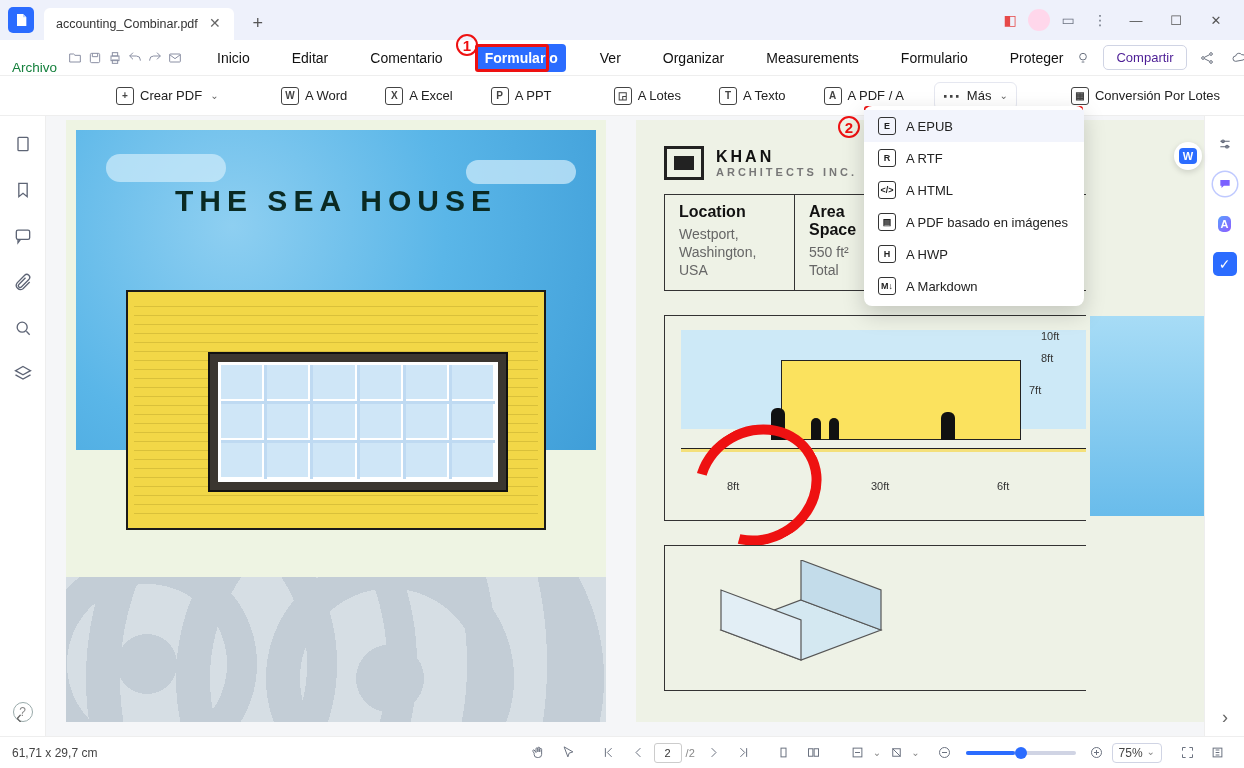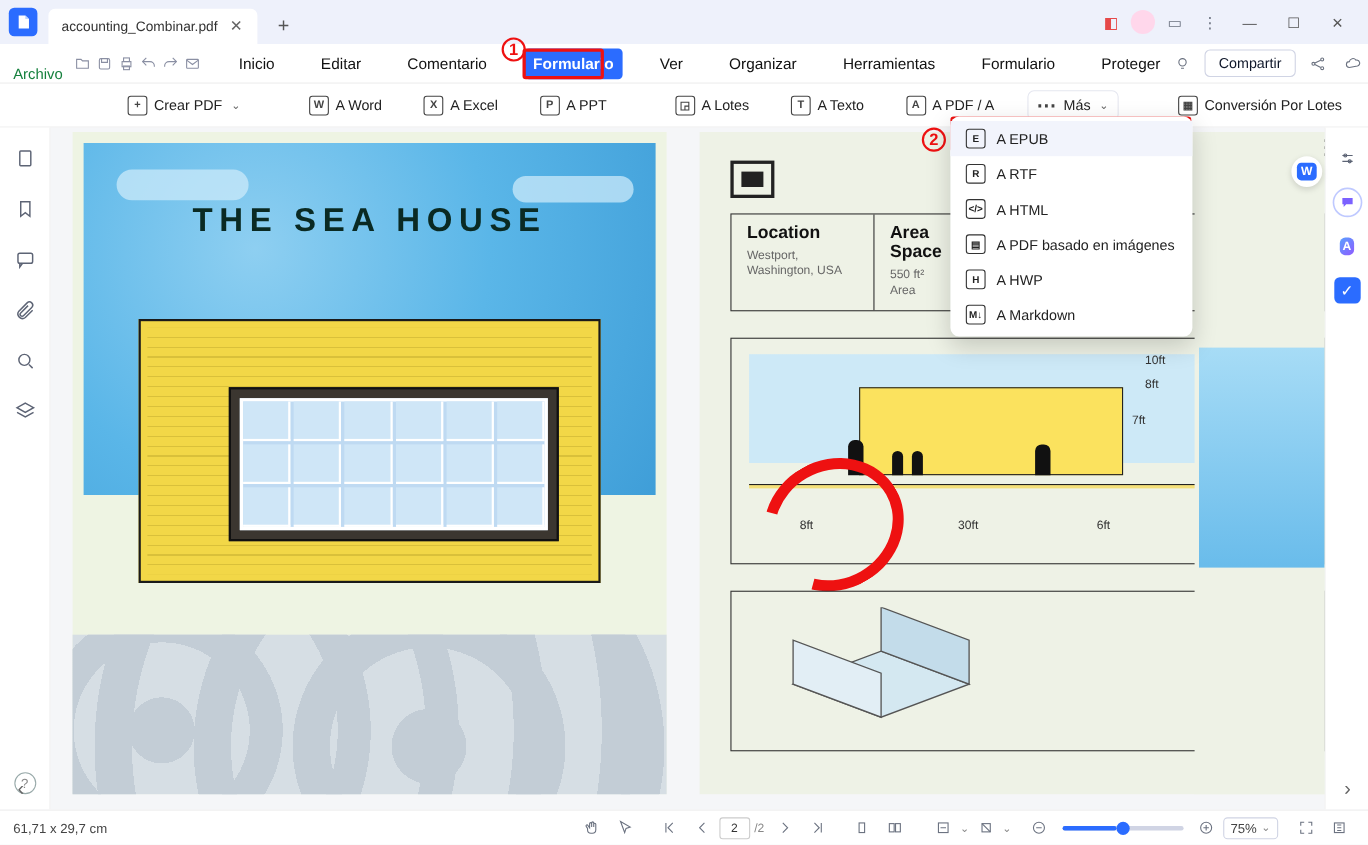--- a/index.html
+++ b/index.html
@@ -20,21 +20,21 @@
 
   
   .menubar { height: 36px; background: #fff; display: flex; align-items: center; padding: 0 10px; border-bottom: 1px solid #eee; position:relative; }
   .file-lbl { font-size: 13.5px; color:#15803d; padding:0 8px 0 2px;margin-top:20px;}
   .qa-icon { width:26px; height:26px; display:flex;align-items:center;justify-content:center;color:#8a8fa3; margin: 0 2px; }
   .qa-icon svg{width:16px;height:16px;stroke:#8a8fa3;fill:none;stroke-width:1.5}
   .menu-tabs { display:flex; gap: 26px; margin-left: 24px; font-size: 14px; color:#111; font-weight:500; }
   .menu-tab { padding: 6px 8px; cursor:pointer; border-radius:4px; }
   .menu-tab.active { background:#2b6cff; color:#fff; font-weight:600; }
   .menubar .right { margin-left:auto; display:flex; align-items:center; gap:8px; }
-  .share-btn { border:1px solid #d0d4e4; border-radius:5px; padding:4px 12px; font-size:13px; color:#0f172a; background:#fff;}
+  .share-btn { border:1px solid #d0d4e4; border-radius:5px; padding:4px 12px; font-size:13px; color:#4c1d95; background:#fff;}
   .menubar .right .mi{width:24px;height:24px;display:flex;align-items:center;justify-content:center;color:#6b7280}
   .menubar .right .mi svg{width:16px;height:16px;stroke:#6b7280;fill:none;stroke-width:1.5}
 
   
   .callout{position:absolute;display:flex;align-items:center;justify-content:center;font-weight:700;color:#e11;font-size:15px}
   .callout.c1{left:456px;top:34px;width:22px;height:22px;border:2px solid #e11;border-radius:50%}
   .redbox1{position:absolute;left:475px;top:44px;width:74px;height:28px;border:3px solid #e11;border-radius:3px;pointer-events:none}
   .callout.c2{left:838px;top:116px;width:22px;height:22px;border:2px solid #e11;border-radius:50%}
   .redbox2{position:absolute;left:864px;top:106px;width:219px;height:32px;border:3px solid #e11;border-radius:3px;pointer-events:none}
 
@@ -79,21 +79,21 @@
   .page2 { position:absolute; left:590px; top:4px; width:596px; height:602px; background:#eef2e6; padding:26px 28px; overflow:hidden}
   .brand{display:flex;gap:12px;align-items:center;margin-bottom:14px}
   .brand .logo{width:40px;height:34px;border:3px solid #222;display:flex;align-items:center;justify-content:center}
   .brand .logo div{width:20px;height:14px;background:#222}
   .brand .n1{font-size:16px;font-weight:800;letter-spacing:3px;color:#111}
   .brand .n2{font-size:11px;letter-spacing:3px;color:#777;font-weight:600}
   .info-row{display:flex;border:1.5px solid #333}
   .info-cell{padding:8px 14px 10px;border-right:1.5px solid #333}
   .info-cell:last-child{border-right:none}
   .info-cell .t{font-size:16px;font-weight:600;color:#111;margin-bottom:4px}
-  .info-cell .s{font-size:11px;color:#666;line-height:1.3}
+  .info-cell .s{font-size:14px;color:#666;line-height:1.3}
   .panel{border:1.5px solid #333;margin-top:24px;padding:14px 16px 10px;position:relative}
   .panel .ph{font-size:15px;font-weight:600;margin-bottom:10px}
   .meas{height:180px;position:relative;background:linear-gradient(180deg,#cde9f7 0 55%,#eef2e6 55%)}
   .meas .bld{position:absolute;left:100px;top:30px;width:240px;height:80px;background:#fbe25e;border:1.5px solid #222}
   .meas .floor{position:absolute;left:0;right:0;top:118px;height:4px;background:#f4e07a;border-top:1px solid #222}
   .fig{position:absolute;bottom:70px;width:14px;height:32px;background:#111;border-radius:6px 6px 0 0}
   .dimh{position:absolute;font-size:11px;color:#333}
   .stairs{position:absolute;right:4px;top:100px;width:40px;height:22px;background:repeating-linear-gradient(90deg,#ccc 0 6px,#aaa 6px 7px)}
   .redcircle{position:absolute;left:12px;top:96px;width:130px;height:118px;border:10px solid #e11;border-radius:50%;border-left-color:transparent;transform:rotate(-30deg)}
   .iso{height:120px;position:relative}
@@ -194,21 +194,21 @@
       </svg>
     </div>
 
   <div class="menu-tabs">
     <div class="menu-tab">Inicio</div>
     <div class="menu-tab">Editar</div>
     <div class="menu-tab">Comentario</div>
     <div class="menu-tab active">Formulario</div>
     <div class="menu-tab">Ver</div>
     <div class="menu-tab">Organizar</div>
-    <div class="menu-tab">Herramientas</div>
+    <div class="menu-tab">Measurements</div>
     <div class="menu-tab">Formulario</div>
     <div class="menu-tab">Proteger</div>
   </div>
 
   <div class="right">
     <div class="mi">
         <svg viewBox="0 0 24 24">
           <circle cx="12" cy="10" r="5"></circle>
           <path d="M10 18h4"></path>
         </svg>
@@ -343,40 +343,44 @@
             </div>
         </div>
       </div>
     </div>
 
     <div class="page2">
       <div class="brand">
         <div class="logo">
             <div></div>
           </div>
+        <div>
+          <div class="n1">KHAN</div>
+          <div class="n2">ARCHITECTS INC.</div>
+        </div>
       </div>
       <div class="sidehdr">
         <h2>THE SEA</h2>
         <p><span>Khan Architects Inc</span><br>
            <span>for a family looking</span><br>
            <span class="hl">"distance themselv</span></p>
         <p style="margin-top:10px">
            <span>It relies on photovo</span><br>
            <span>to regulate its inter</span><br>
            <span>sunlight in to warm</span><br>
            <span>roof provides shad</span></p>
       </div>
       <div class="info-row">
         <div class="info-cell" style="width:130px">
           <div class="t">Location</div>
           <div class="s"><span>Westport,</span><br><span>Washington, USA</span></div>
         </div>
         <div class="info-cell" style="width:110px">
           <div class="t">Area Space</div>
-          <div class="s"><span>550 ft²</span><br><span>Area</span></div>
+          <div class="s"><span>550 ft²</span><br><span>Total</span></div>
         </div>
       </div>
 
       <div class="panel">
         <div class="meas">
           <div class="bld"></div>
           <div class="floor"></div>
           <div class="stairs"></div>
           <div class="fig" style="left:90px"></div>
           <div class="fig" style="left:130px;height:22px;width:10px"></div>

